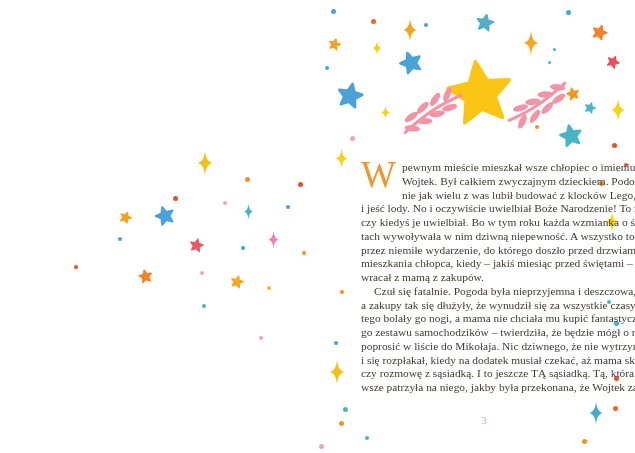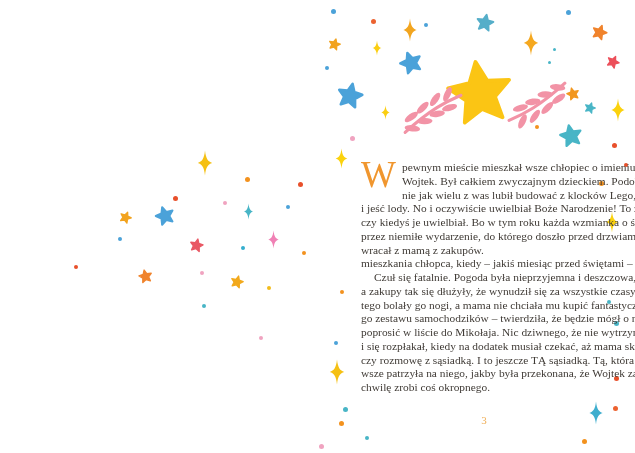--- a/index.html
+++ b/index.html
@@ -170,31 +170,31 @@
     </div>
 
   <div class="text-block">
     <div class="para" id="para1">
       <span class="dropcap">W</span>
     <div class="line">pewnym mieście mieszkał wsze chłopiec o imieniu</div>
         <div class="line">Wojtek. Był całkiem zwyczajnym dzieckiem. Podob-</div>
         <div class="line">nie jak wielu z was lubił budować z klocków Lego, grać w piłkę</div>
         <div class="line">i jeść lody. No i oczywiście uwielbiał Boże Narodzenie! To zna-</div>
         <div class="line">czy kiedyś je uwielbiał. Bo w tym roku każda wzmianka o świę-</div>
+        <div class="line">tach wywoływała w nim dziwną niepewność. A wszystko to</div>
         <div class="line">przez niemiłe wydarzenie, do którego doszło przed drzwiami</div>
+        <div class="line">mieszkania chłopca, kiedy – jakiś miesiąc przed świętami –</div>
         <div class="line final">wracał z mamą z zakupów.</div>
-        <div class="line">mieszkania chłopca, kiedy – jakiś miesiąc przed świętami –</div>
       </div>
     <div class="para" id="para2">
         <div class="line indent">Czuł się fatalnie. Pogoda była nieprzyjemna i deszczowa,</div>
         <div class="line">a zakupy tak się dłużyły, że wynudził się za wszystkie czasy. Do</div>
         <div class="line">tego bolały go nogi, a mama nie chciała mu kupić fantastyczne-</div>
         <div class="line">go zestawu samochodzików – twierdziła, że będzie mógł o nie</div>
         <div class="line">poprosić w liście do Mikołaja. Nic dziwnego, że nie wytrzymał</div>
         <div class="line">i się rozpłakał, kiedy na dodatek musiał czekać, aż mama skoń-</div>
         <div class="line">czy rozmowę z sąsiadką. I to jeszcze TĄ sąsiadką. Tą, która za-</div>
         <div class="line">wsze patrzyła na niego, jakby była przekonana, że Wojtek za</div>
-        <div class="line final">chwilę zrobi coś okropnego.</div>
       </div>
   </div>
 
   <div class="page-number">3</div>
 </div>
 
 </body></html>

